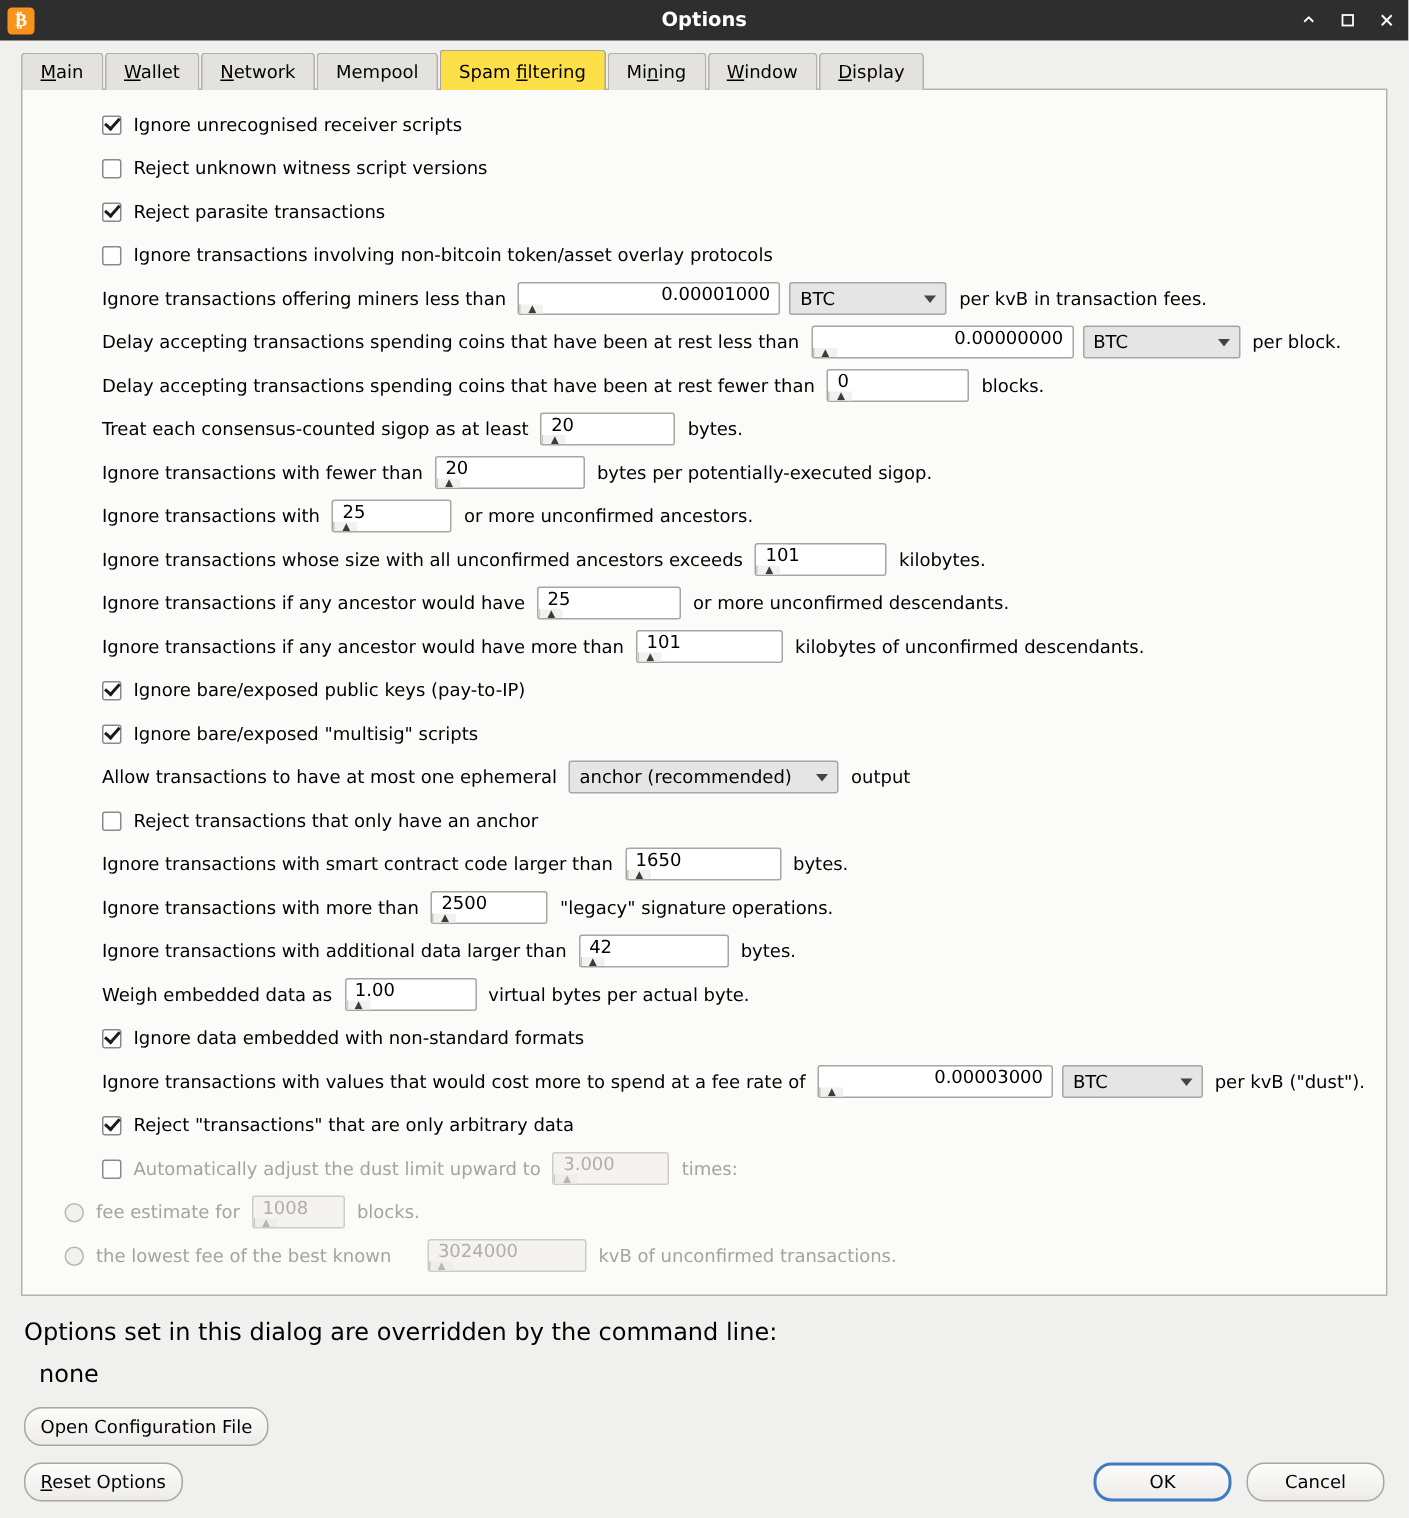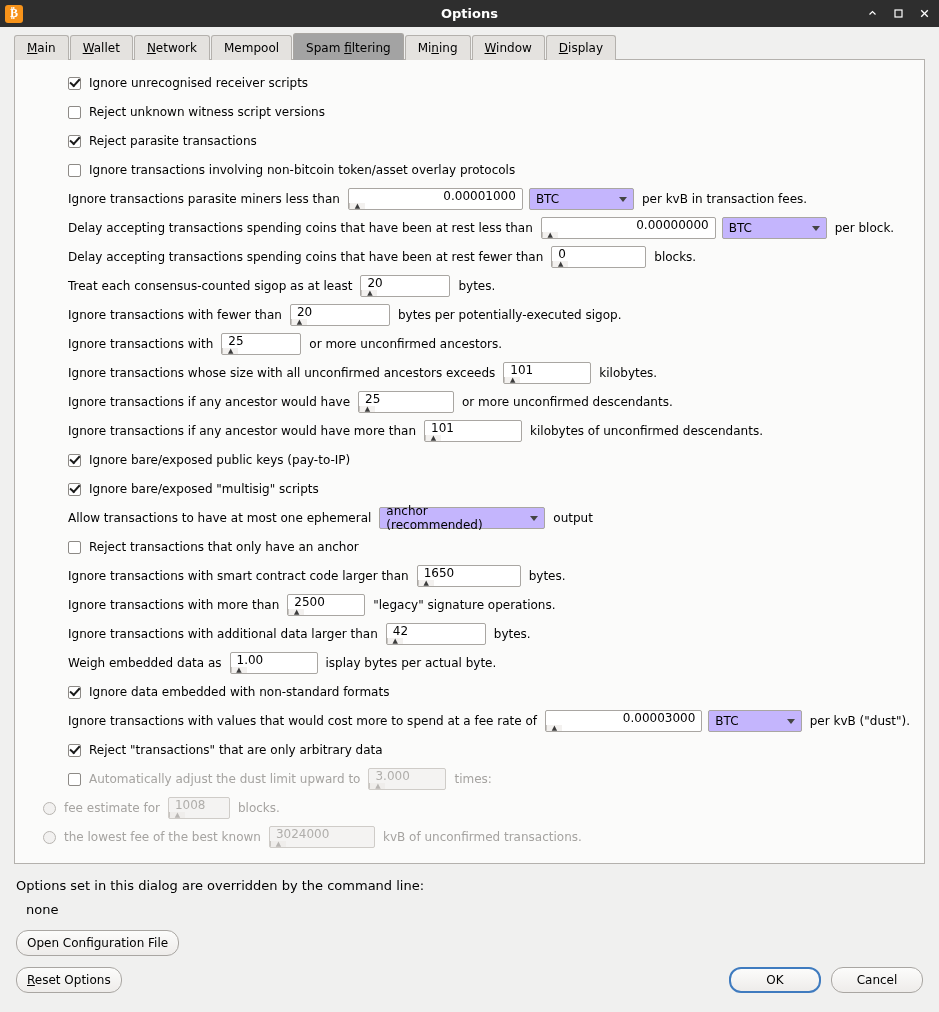--- a/index.html
+++ b/index.html
@@ -70,21 +70,21 @@
     background: #e4e2df;
     padding: 5px 12px 5px 12px;
     font-size: 12px;
     margin-right: 1px;
     border-radius: 3px 3px 0 0;
     position: relative;
     top: 1px;
     line-height: 14px;
   }
   .tab.active {
-    background: #a3a3a3;
+    background: #fde047;
     border-color: #a9a6a2;
     padding-top: 7px;
     top: 1px;
     z-index: 3;
   }
   .tab u { text-decoration: underline; }
 
   
   .panel {
     margin: 0 14px;
@@ -173,40 +173,40 @@
   .spin.dis { border-color: #cfccc8; background: #f4f3f2; }
   .spin.dis .val { color: #b0aeab; }
   .spin.dis .arrows { background: #efedeb; }
   .spin.dis .arrows div { color: #b8b5b2; }
 
   
   .combo {
     display: inline-flex;
     align-items: center;
     border: 1px solid #a9a6a2;
-    background: #c4b5fd;
+    background: #e5e5e5;
     height: 22px;
     border-radius: 2px;
     padding: 0 6px;
     position: relative;
   }
   .combo .ctext { flex: 1; }
   .combo .carrow {
     margin-left: 10px;
     width: 0; height: 0;
     border-left: 4px solid transparent;
     border-right: 4px solid transparent;
     border-top: 5px solid #444;
   }
 
   
   .bottom {
     padding: 14px 16px 0 16px;
   }
-  .bottom p { margin: 0 0 0 0; font-size: 13px; }
+  .bottom p { margin: 0 0 0 0; font-size: 16px; }
   .bottom .none { margin-top: 9px; margin-left: 10px; }
   .btn {
     border: 1px solid #a9a6a2;
     background: linear-gradient(#fcfcfb, #eeecea);
     border-radius: 12px;
     padding: 5px 10px;
     font-size: 12px;
     display: inline-block;
     line-height: 14px;
   }
@@ -277,21 +277,21 @@
     <span class="cb checked"></span>
     <span class="lbl">Reject parasite transactions</span>
   </div>
 
   <div class="row">
     <span class="cb"></span>
     <span class="lbl">Ignore transactions involving non-bitcoin token/asset overlay protocols</span>
   </div>
 
   <div class="row">
-    <span class="lbl pre">Ignore transactions parasite miners less than</span>
+    <span class="lbl pre">Ignore transactions offering miners less than</span>
     <span class="spin" style="width:175px">
       <span class="val right">0.00001000</span>
       <span class="arrows">
           <div>▲</div>
           <div>▼</div>
         </span>
     </span>
     <span class="combo" style="width:105px;margin-left:6px">
       <span class="ctext">BTC</span>
       <span class="carrow"></span>
@@ -404,21 +404,21 @@
     <span class="lbl">Ignore bare/exposed public keys (pay-to-IP)</span>
   </div>
 
   <div class="row">
     <span class="cb checked"></span>
     <span class="lbl">Ignore bare/exposed "multisig" scripts</span>
   </div>
 
   <div class="row">
     <span class="lbl pre">Allow transactions to have at most one ephemeral</span>
-    <span class="combo" style="width:166px">
+    <span class="combo" style="width:180px">
       <span class="ctext">anchor (recommended)</span>
       <span class="carrow"></span>
     </span>
     <span class="lbl post">output</span>
   </div>
 
   <div class="row">
     <span class="cb"></span>
     <span class="lbl">Reject transactions that only have an anchor</span>
   </div>
@@ -461,21 +461,21 @@
 
   <div class="row">
     <span class="lbl pre">Weigh embedded data as</span>
     <span class="spin" style="width:88px">
       <span class="val">1.00</span>
       <span class="arrows">
           <div>▲</div>
           <div>▼</div>
         </span>
     </span>
-    <span class="lbl post">isplay bytes per actual byte.</span>
+    <span class="lbl post">virtual bytes per actual byte.</span>
   </div>
 
   <div class="row">
     <span class="cb checked"></span>
     <span class="lbl">Ignore data embedded with non-standard formats</span>
   </div>
 
   <div class="row">
     <span class="lbl pre">Ignore transactions with values that would cost more to spend at a fee rate of</span>
     <span class="spin" style="width:178px">
@@ -518,21 +518,21 @@
       <span class="arrows">
           <div>▲</div>
           <div>▼</div>
         </span>
     </span>
     <span class="lbl post disabled">blocks.</span>
   </div>
 
   <div class="row" style="padding-left:14px">
     <span class="rb"></span>
-    <span class="lbl disabled pre" style="margin-right:8px">the lowest fee of the best known</span>
+    <span class="lbl disabled pre" style="margin-right:24px">the lowest fee of the best known</span>
     <span class="spin dis" style="width:106px">
       <span class="val">3024000</span>
       <span class="arrows">
           <div>▲</div>
           <div>▼</div>
         </span>
     </span>
     <span class="lbl post disabled">kvB of unconfirmed transactions.</span>
   </div>
 

